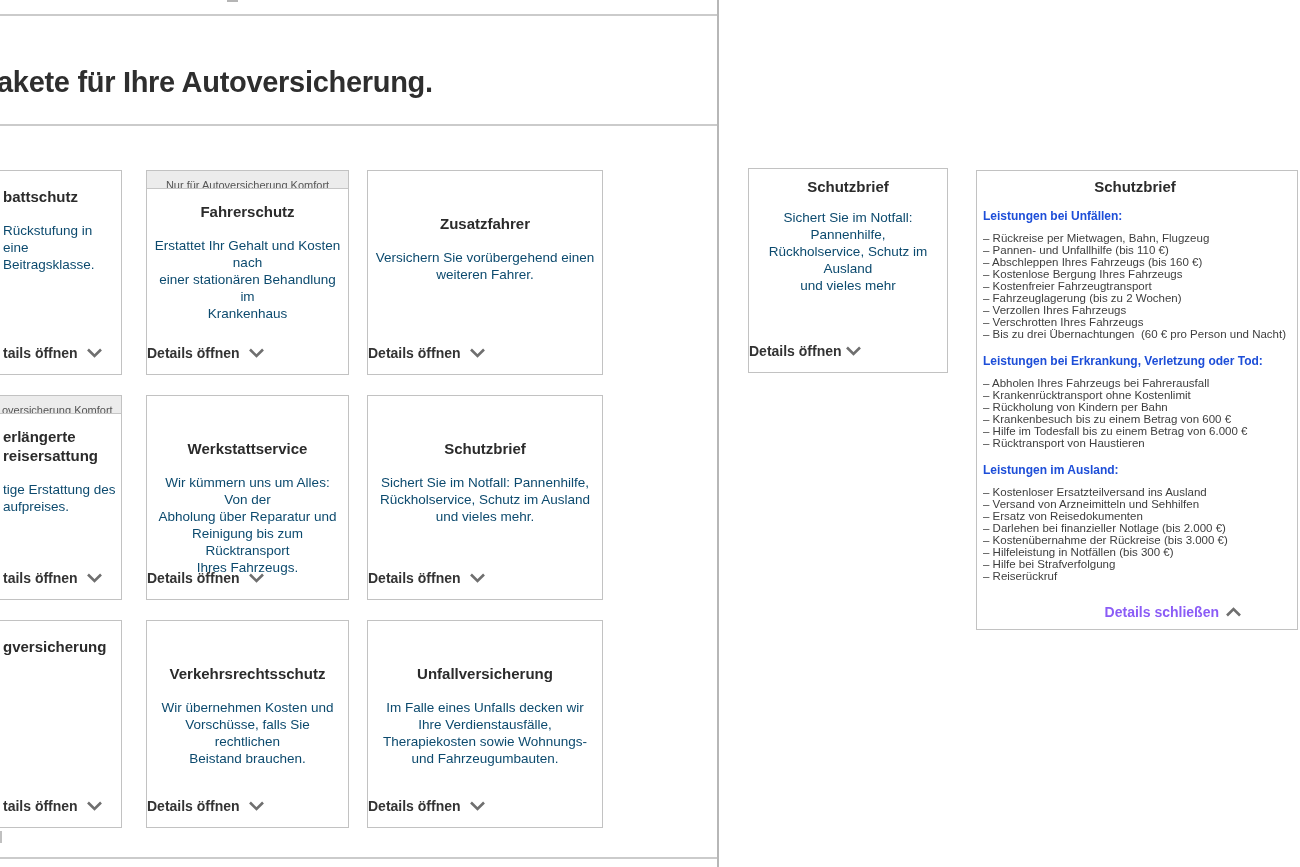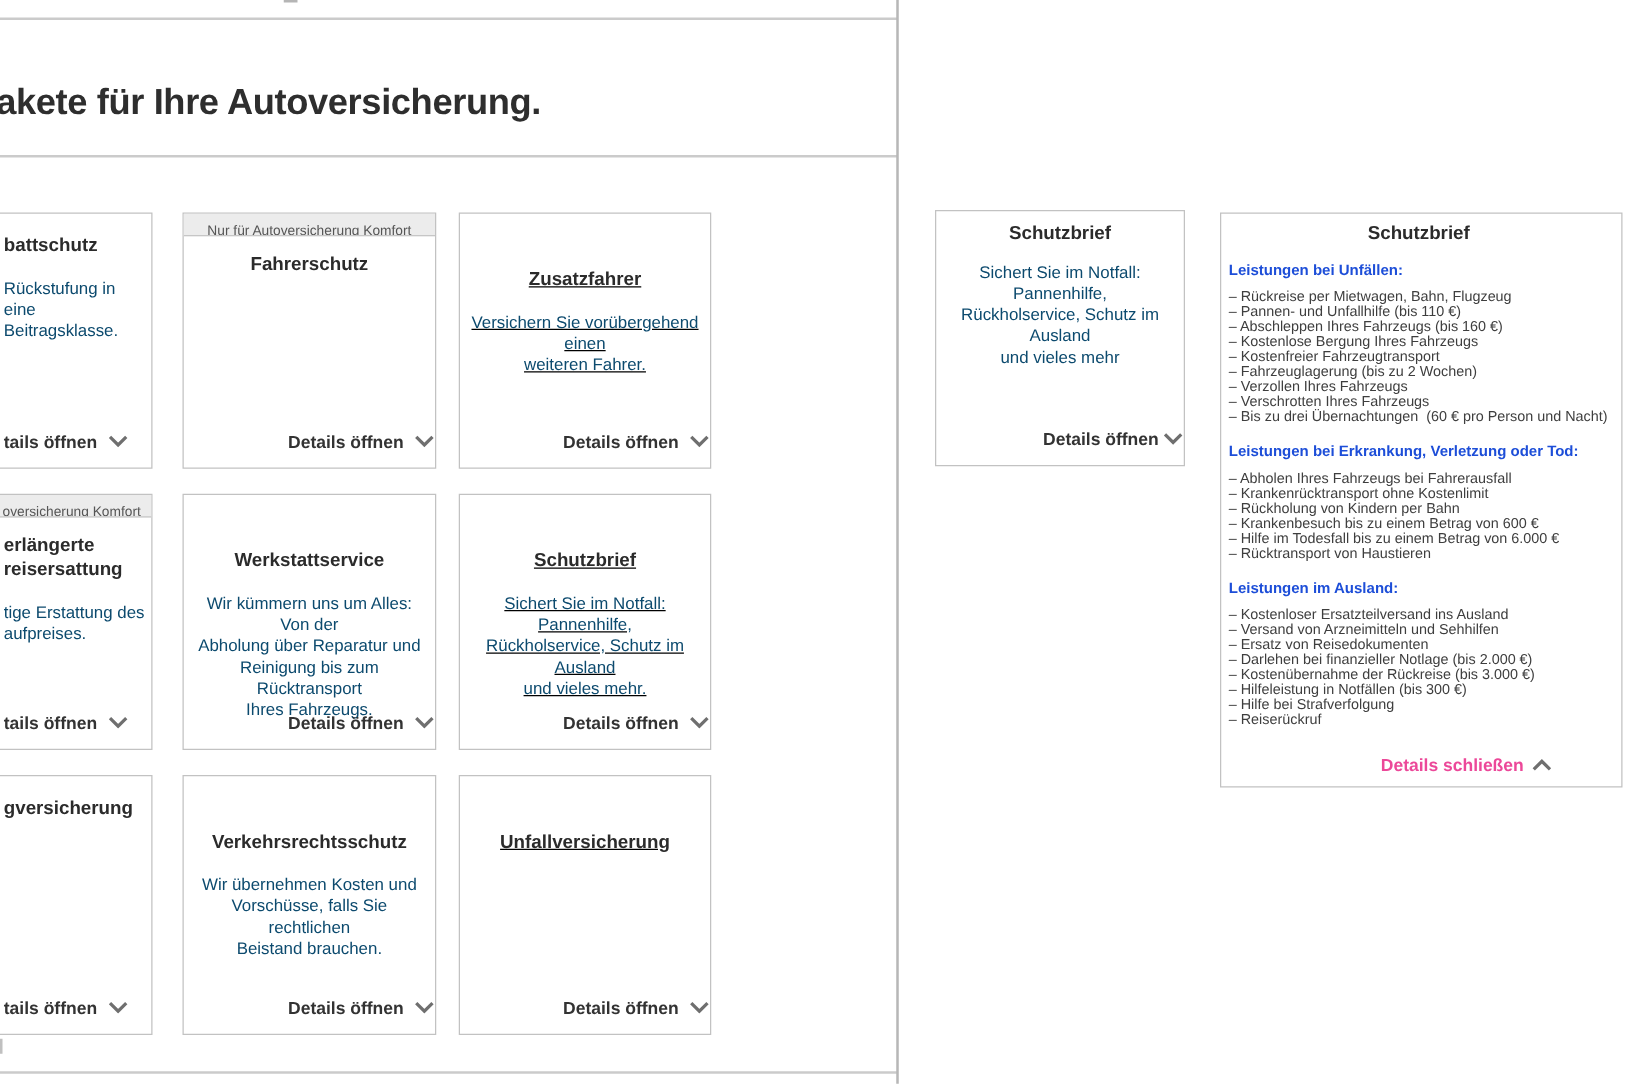--- a/index.html
+++ b/index.html
@@ -28,21 +28,21 @@
   }
 
   
   .card{
     position:absolute;box-sizing:border-box;
     background:#fff;border:1px solid #c2c2c2;
     text-align:center;
   }
   .c1{left:-86px;width:208px;}
   .c2{left:146px;width:203px;}
-  .c3{left:367px;width:202px;text-decoration:underline;}
+  .c3{left:367px;width:236px;}
   .r1{top:170px;height:205px;}
   .r2{top:395px;height:205px;}
   .r3{top:620px;height:208px;}
 
   .badge{
     height:18px;line-height:29px;box-sizing:border-box;
     background:#ececec;border-bottom:1px solid #c6c6c6;
     font-size:11px;color:#555;
     overflow:hidden;white-space:nowrap;
   }
@@ -50,21 +50,21 @@
     margin-top:43px;font-size:15px;font-weight:bold;color:#2b2b2b;
     line-height:19px;white-space:pre-line;
   }
   .card.has-badge .title{margin-top:13px;}
   .card .body{
     margin-top:16px;font-size:13.5px;color:#0c4a6e;
     line-height:17px;white-space:pre-line;padding:0 6px;
   }
   .details{
     position:absolute;bottom:13px;left:0;right:0;
-    display:flex;justify-content:flex-end;align-items:center;gap:8px;
+    display:flex;justify-content:flex-start;align-items:center;gap:8px;
     font-size:14px;font-weight:bold;color:#333;cursor:pointer;
   }
   .details .chev{display:flex;align-items:center;}
 
   
   .clipped{text-align:left;}
   .clipped .title,.clipped .body{margin-left:88px;padding:0;margin-top:16px;}
   .clipped .details{justify-content:flex-start;padding-left:88px;}
   .clipped .badge{text-align:left;padding-left:87px;}
 
@@ -78,21 +78,21 @@
   .xpanel{
     position:absolute;left:976px;top:170px;width:322px;height:460px;
     box-sizing:border-box;background:#fff;border:1px solid #c2c2c2;
     padding:7px 10px 0 6px;
   }
   .xtitle{text-align:center;font-size:15px;font-weight:bold;color:#2b2b2b;line-height:17px;}
   .xheader{margin:14px 0 9px 0;font-size:12px;font-weight:bold;color:#1d4ed8;line-height:14px;}
   .xlist div{font-size:11.5px;color:#3e3e3e;line-height:12px;white-space:pre-wrap;}
   .xfooter{
     margin-top:22px;display:flex;justify-content:flex-end;align-items:center;gap:6px;
-    padding-right:45px;font-size:14px;font-weight:bold;color:#ec4899;cursor:pointer;
+    padding-right:45px;font-size:14px;font-weight:bold;color:#8b5cf6;cursor:pointer;
   }
 </style>
 </head>
 <body>
 
 <div class="hline hline-top"></div>
 <div class="hline hline-mid"></div>
 <div class="hline hline-bottom"></div>
 <div class="vdivider"></div>
 <div class="top-artifact"></div>
@@ -110,20 +110,23 @@
         <svg width="17" height="10" viewBox="0 0 17 10">
           <polyline points="2,1.5 8.5,8 15,1.5" fill="none" stroke="#6f6f6f" stroke-width="2.6"></polyline>
         </svg>
       </span>
   </div>
 </div>
 
 <div class="card c2 r1 has-badge">
   <div class="badge">Nur für Autoversicherung Komfort</div>
   <div class="title">Fahrerschutz</div>
+  <div class="body">Erstattet Ihr Gehalt und Kosten nach
+einer stationären Behandlung im
+Krankenhaus</div>
   <div class="details">
     <span>Details öffnen</span>
     <span class="chev">
         <svg width="17" height="10" viewBox="0 0 17 10">
           <polyline points="2,1.5 8.5,8 15,1.5" fill="none" stroke="#6f6f6f" stroke-width="2.6"></polyline>
         </svg>
       </span>
   </div>
 </div>
 
@@ -210,20 +213,24 @@
     <span class="chev">
         <svg width="17" height="10" viewBox="0 0 17 10">
           <polyline points="2,1.5 8.5,8 15,1.5" fill="none" stroke="#6f6f6f" stroke-width="2.6"></polyline>
         </svg>
       </span>
   </div>
 </div>
 
 <div class="card c3 r3">
   <div class="title">Unfallversicherung</div>
+  <div class="body">Im Falle eines Unfalls decken wir
+Ihre Verdienstausfälle,
+Therapiekosten sowie Wohnungs-
+und Fahrzeugumbauten.</div>
   <div class="details">
     <span>Details öffnen</span>
     <span class="chev">
         <svg width="17" height="10" viewBox="0 0 17 10">
           <polyline points="2,1.5 8.5,8 15,1.5" fill="none" stroke="#6f6f6f" stroke-width="2.6"></polyline>
         </svg>
       </span>
   </div>
 </div>
 

